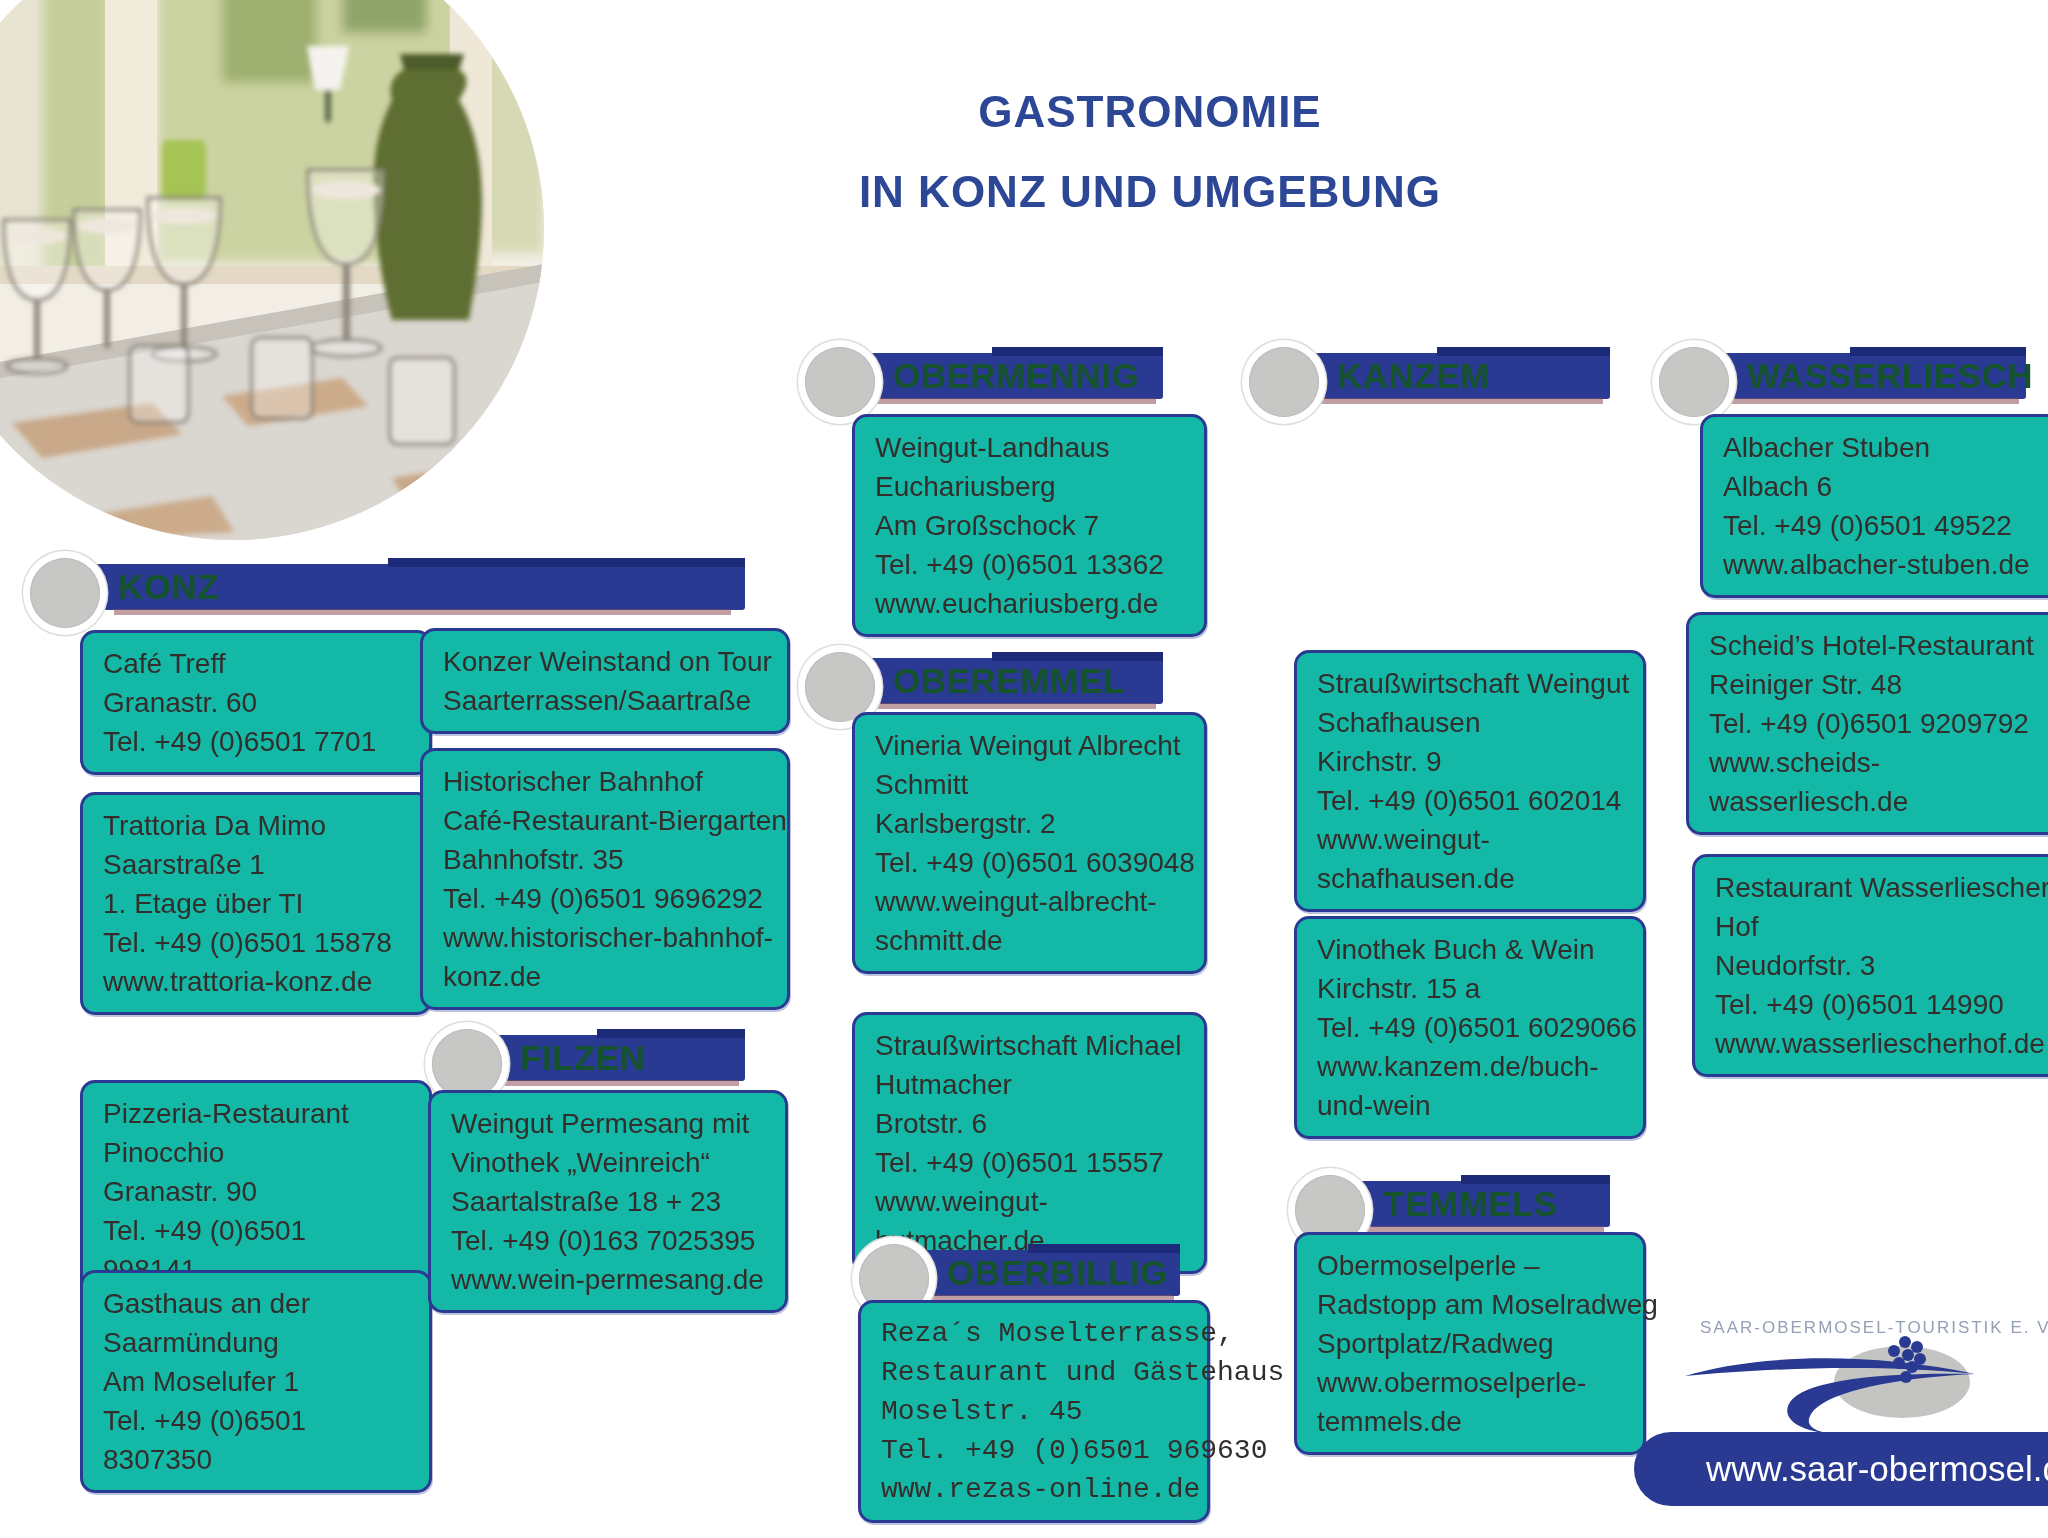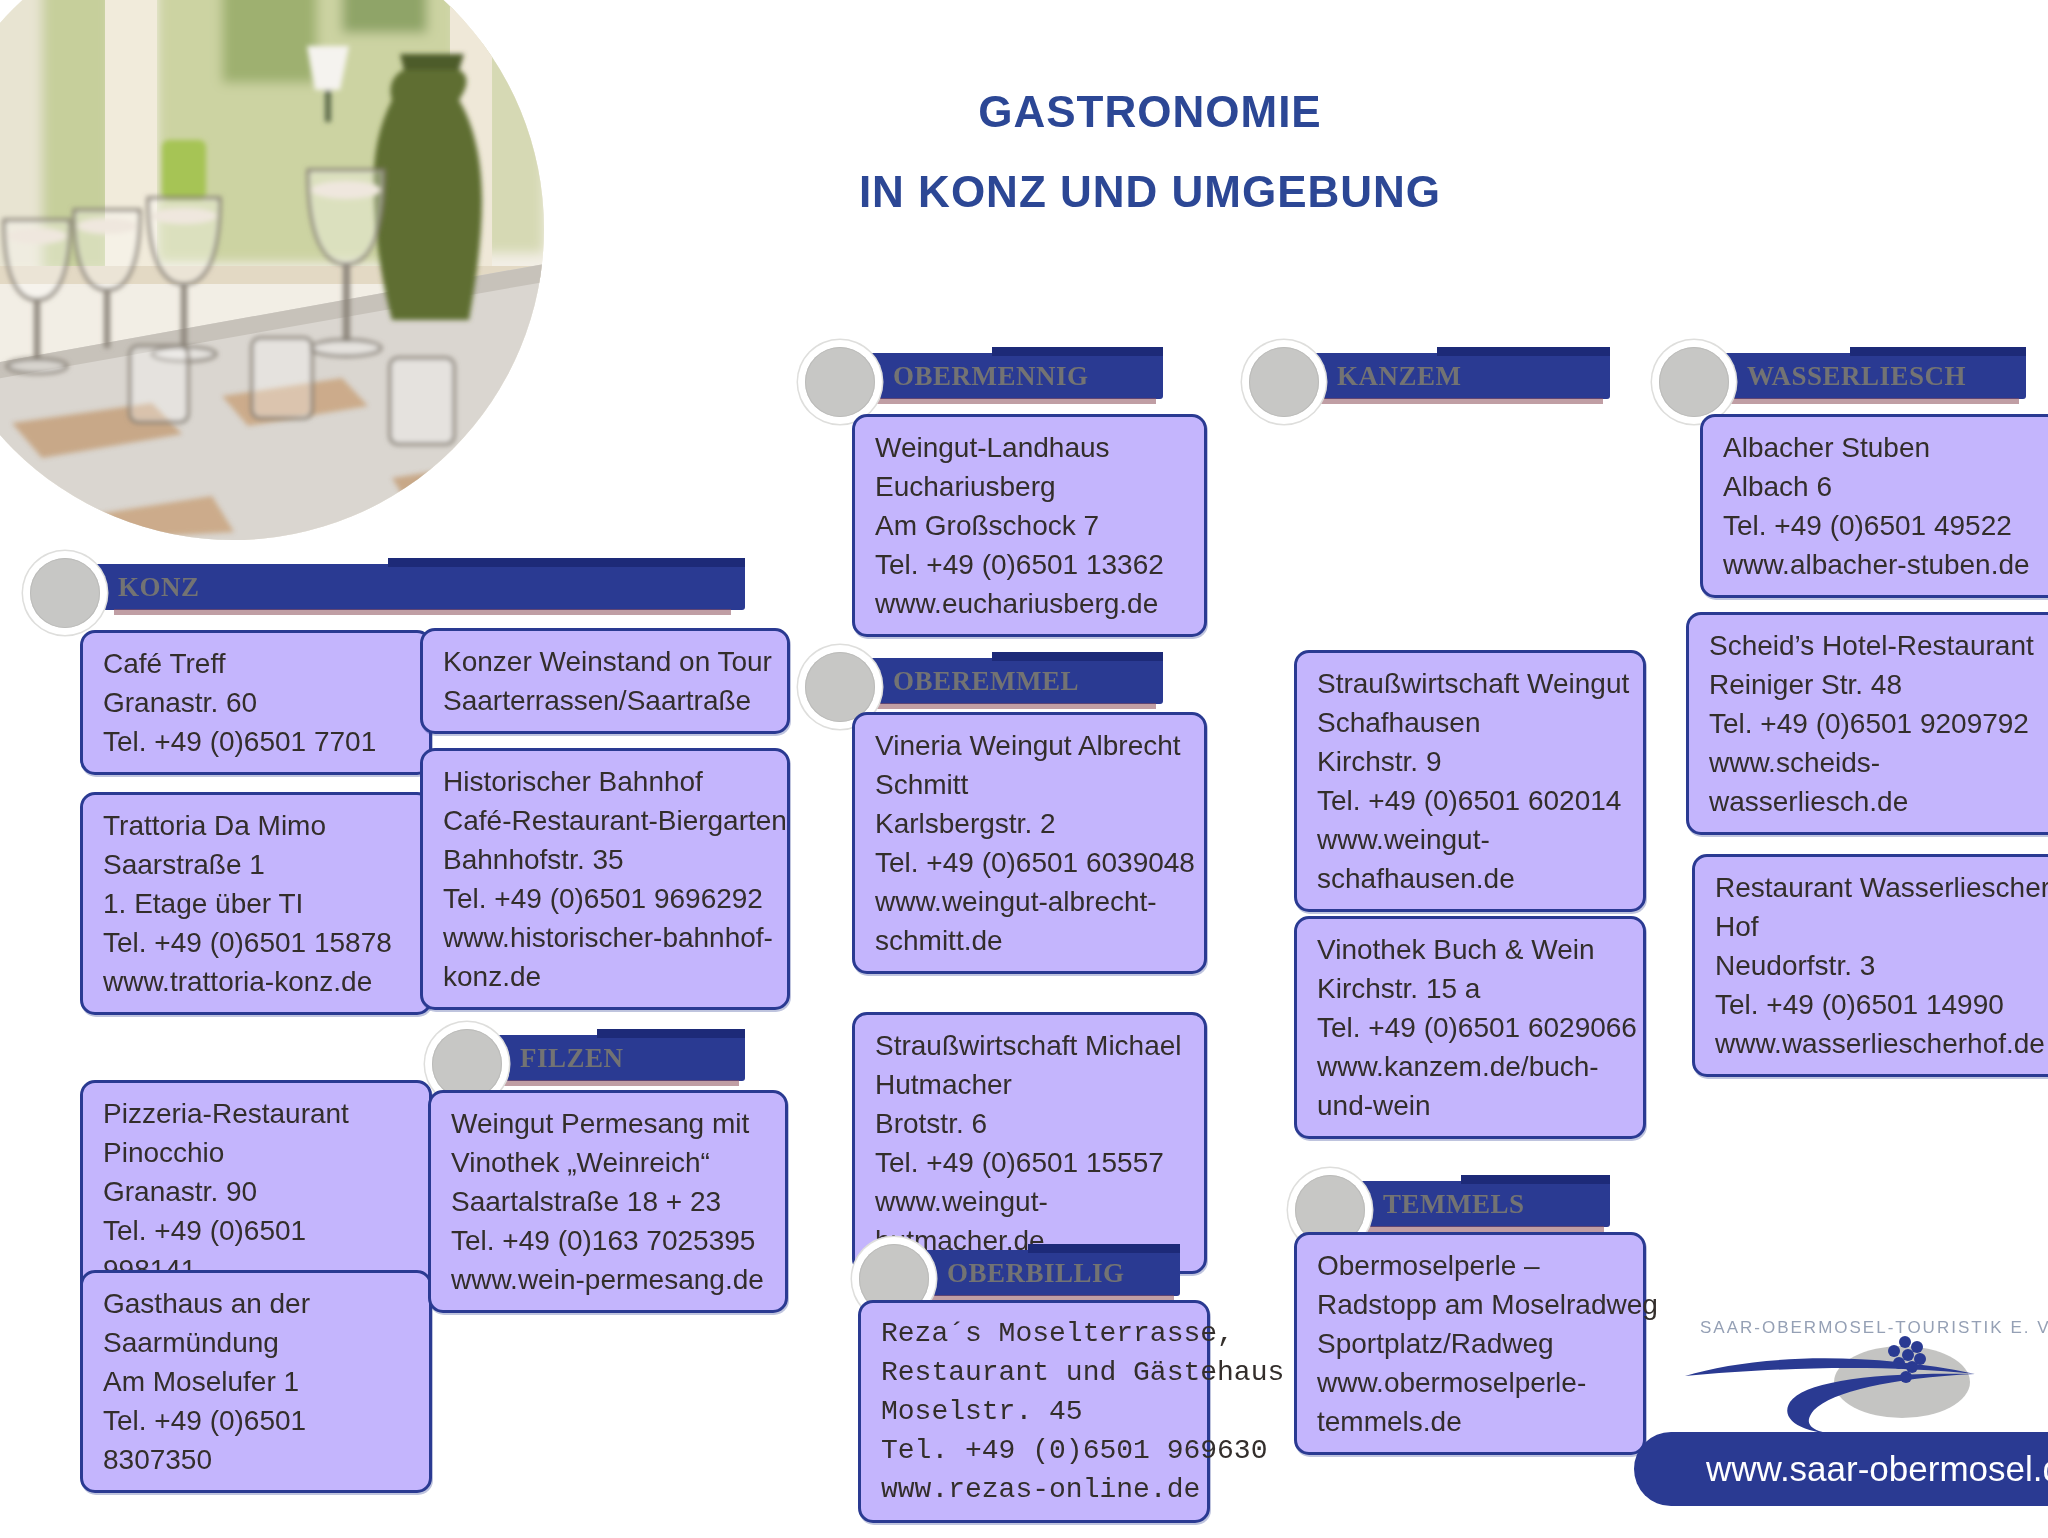--- a/index.html
+++ b/index.html
@@ -18,25 +18,25 @@
   .hdr{position:absolute;height:86px;}
   .hdr .bar{position:absolute;left:36px;right:0;top:13px;height:46px;background:#2a3a92;
             border-radius:8px 3px 3px 8px;}
   .hdr .bar::before{content:"";position:absolute;top:-6px;right:0;width:52%;height:9px;background:#1d2a78;}
   .hdr .bar::after{content:"";position:absolute;bottom:-5px;left:8%;width:90%;height:6px;
                    background:#8c4f5a;opacity:.55;}
   .hdr .halo{position:absolute;left:0;top:0;width:84px;height:84px;border-radius:50%;background:#fff;
              box-shadow:0 0 0 1.5px #dededc;}
   .hdr .dot{position:absolute;left:7px;top:7px;width:70px;height:70px;border-radius:50%;
             background:#c7c7c5;box-shadow:inset 0 0 0 1px #bcbcba;}
-  .hdr .label{position:absolute;left:95px;top:13px;height:46px;line-height:46px;color:#737373;
-              font-weight:bold;font-size:27px;letter-spacing:.5px;white-space:nowrap;font-family:Liberation Serif, serif;}
-
-  
-  .box{position:absolute;background:#c4b5fd;border:3px solid #2a3a92;border-radius:15px;
+  .hdr .label{position:absolute;left:95px;top:13px;height:46px;line-height:46px;color:#14532d;
+              font-weight:bold;font-size:35px;letter-spacing:.5px;white-space:nowrap;}
+
+  
+  .box{position:absolute;background:#14b8a6;border:3px solid #2a3a92;border-radius:15px;
        padding:11px 14px 11px 20px;box-shadow:1px 2px 0 rgba(42,58,146,.3);}
   .box p{margin:0;font-size:28px;line-height:39px;color:#332e2b;white-space:nowrap;}
 
   
   .org{position:absolute;left:1700px;top:1318px;width:345px;text-align:right;color:#95a0b5;
        font-size:17px;letter-spacing:2px;white-space:nowrap;}
   .logo{position:absolute;left:1680px;top:1334px;}
   .urlbar{position:absolute;left:1634px;top:1432px;width:440px;height:74px;background:#2a3a92;
           border-radius:37px 0 0 37px;}
   .urlbar .url{position:absolute;left:72px;top:0;height:74px;line-height:74px;color:#fff;

